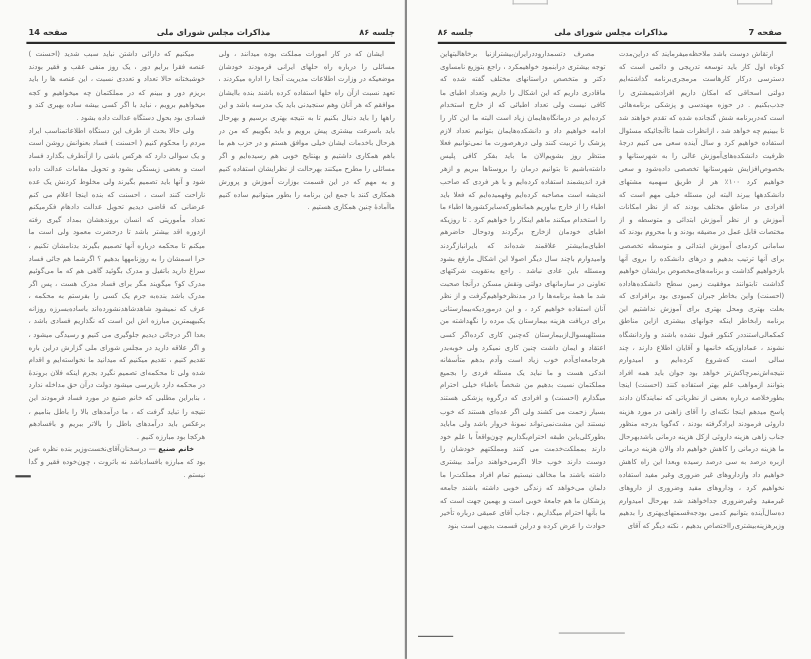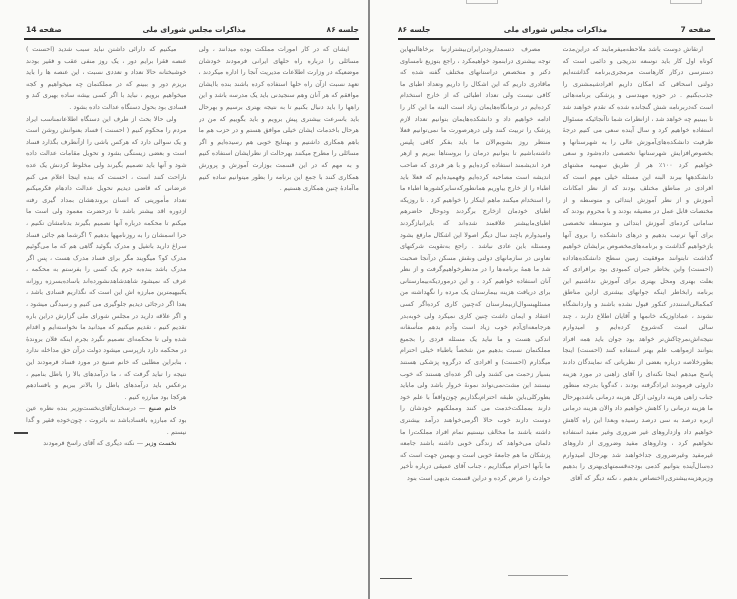--- a/index.html
+++ b/index.html
@@ -33,21 +33,21 @@
   .page.right .rule { left:28px; right:22px; }
   .cols { position:absolute; top:44px; bottom:40px; display:flex; flex-direction:row-reverse; gap:12px; }
   .page.left .cols  { left:26px; right:10px; }
   .page.right .cols { left:30px; right:24px; }
   .col {
     flex:1; direction:rtl; text-align:justify;
     font-size:6.4px; line-height:11.6px; color:#6a6a6a;
     overflow:hidden; letter-spacing:0.1px;
   }
   .col p { margin:0 0 0 0; text-indent:10px; }
-  .speaker { font-weight:normal; color:#333; }
+  .speaker { font-weight:bold; color:#333; }
   .footnote-rule { position:absolute; height:1px; background:#9a9a9a; }
   .stamp-mark { position:absolute; width:14px; height:2px; background:#444; }
   .top-margin-box { position:absolute; top:0; height:3px; border:1px solid #bbb; border-top:none; }
 </style>
 </head>
 <body>
 
 <div class="spread">
 
   <div class="page left">
@@ -61,24 +61,20 @@
     <div class="cols">
       <div class="col">
         <p>ایشان که در کار امورات مملکت بوده میدانند ، ولی مسائلی را درباره راه حلهای ایرانی فرمودند خودشان موضعیکه در وزارت اطلاعات مدیریت آنجا را اداره میکردند ، تعهد نسبت ازآن راه حلها استفاده کرده باشند بنده باایشان موافقم که هر آنان وهم سنجیدنی باید یک مدرسه باشد و این راهها را باید دنبال بکنیم تا به نتیجه بهتری برسیم و بهرحال باید باسرعت بیشتری پیش برویم و باید بگوییم که من در هرحال باخدمات ایشان خیلی موافق هستم و در حزب هم ما باهم همکاری داشتیم و بهنتایج خوبی هم رسیده‌ایم و اگر مسائلی را مطرح میکنند بهرحالت از نظرایشان استفاده کنیم و به مهم که در این قسمت بوزارت آموزش و پرورش همکاری کنند با جمع این برنامه را بطور میتوانیم ساده کنیم ماآمادهٔ چنین همکاری هستیم .</p>
       </div>
       <div class="col">
         <p>میکنیم که دارائی داشتن نباید سبب شدید (احسنت ) عنصه فقرا برایم دور ، یک روز منفی عقب و فقیر بودند خوشبختانه حالا تعداد و تعددی نسبت ، این عنصه ها را باید بریزم دور و ببینم که در مملکتمان چه میخواهیم و کجه میخواهیم برویم ، نباید با اگر کسی بیشه ساده بهبری کند و فسادی بود بحول دستگاه عدالت داده بشود .</p>
         <p>ولی حالا بحث از طرف این دستگاه اطلاعاتمناسب ایراد مردم را محکوم کنیم ( احسنت ) فساد بعنوانش روشن است و یک سوالی دارد که هرکس باشی را ازآنطرف بگذارد فساد است و بعضی زیستگی بشود و تحویل مقامات عدالت داده شود و آنها باید تصمیم بگیرند ولی مخلوط کردنش یک عده ناراحت کنند است ، احسنت که بنده اینجا اعلام می کنم عرضانی که قاضی دیدیم تحویل عدالت دادهام فکرمیکنم تعداد مأموریتی که انسان بروندهشان بمداد گیری رفته ازدوره اقد بیشتر باشد تا درحضرت معمود ولی است ما میکنم تا محکمه درباره آنها تصمیم بگیرند بدنامشان تکنیم ، حرا اسمشان را به روزنامهها بدهیم ؟ اگرشما هم جائی فساد سراغ دارید باتفیل و مدرک بگوئید گاهی هم که ما می‌گوئیم مدرک کو؟ میگویند مگر برای فساد مدرک هست ، پس اگر مدرک باشد بنده‌به جرم یک کسی را بفرستم به محکمه ، عرف که نمیشود شاهدشاهد‌نشورده‌اند باساده‌بسرزه روزانه یکبیهیمترین مبارزه اش این است که نگذاریم فسادی باشد ، بعدا اگر درجائی دیدیم جلوگیری می کنیم و رسیدگی میشود ، و اگر علاقه دارید در مجلس شورای ملی گزارش دراین باره تقدیم کنیم ، تقدیم میکنیم که میدانید ما نخواسته‌ایم و اقدام شده ولی تا محکمه‌ای تصمیم نگیرد بجرم اینکه فلان بروندهٔ در محکمه دارد بازپرسی میشود دولت درآن حق مداخله ندارد ، بنابراین مطلبی که خانم صنیع در مورد فساد فرمودند این نتیجه را تباید گرفت که ، ما درآمدهای بالا را باطل بنامیم ، برعکس باید درآمدهای باطل را بالاتر ببریم و بافسادهم هرکجا بود مبارزه کنیم .</p>
         <p>
           <span class="speaker">خانم صنیع</span>
           <span>— درسخنان‌آقای‌نخست‌وزیر بنده نظره‌ عین بود که مبارزه بافسادباشد نه باثروت ، چون‌خوده فقیر و گدا نیستم .</span>
-        </p>
-        <p>
-          <span class="speaker">نخست وزیر</span>
-          <span>— نکته دیگری که آقای راسخ فرمودند</span>
         </p>
       </div>
     </div>
     <div class="stamp-mark" style="left:14px;top:432px;"></div>
   </div>
 
   <div class="fold"></div>
 
   <div class="page right">
     <div class="top-margin-box" style="left:96px;width:30px;"></div>

